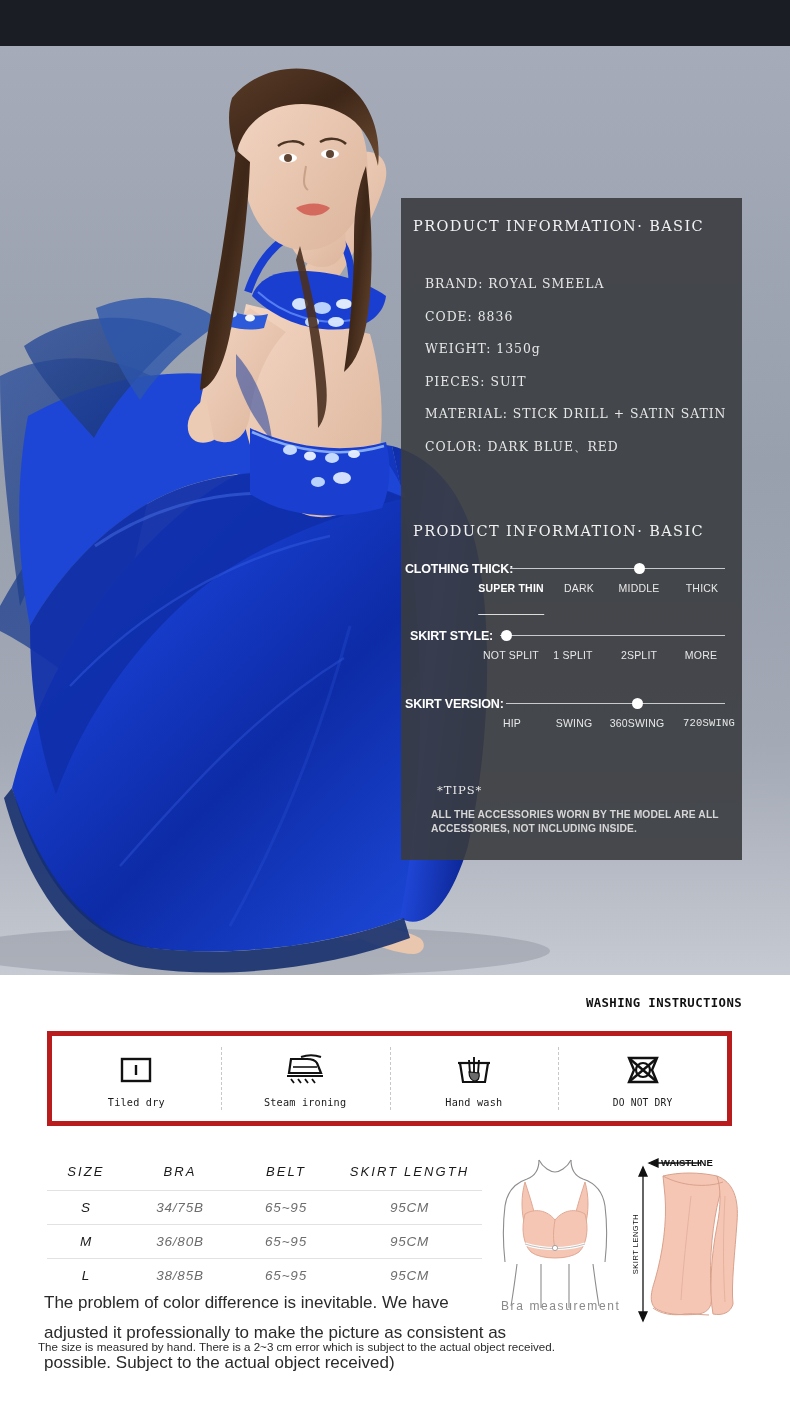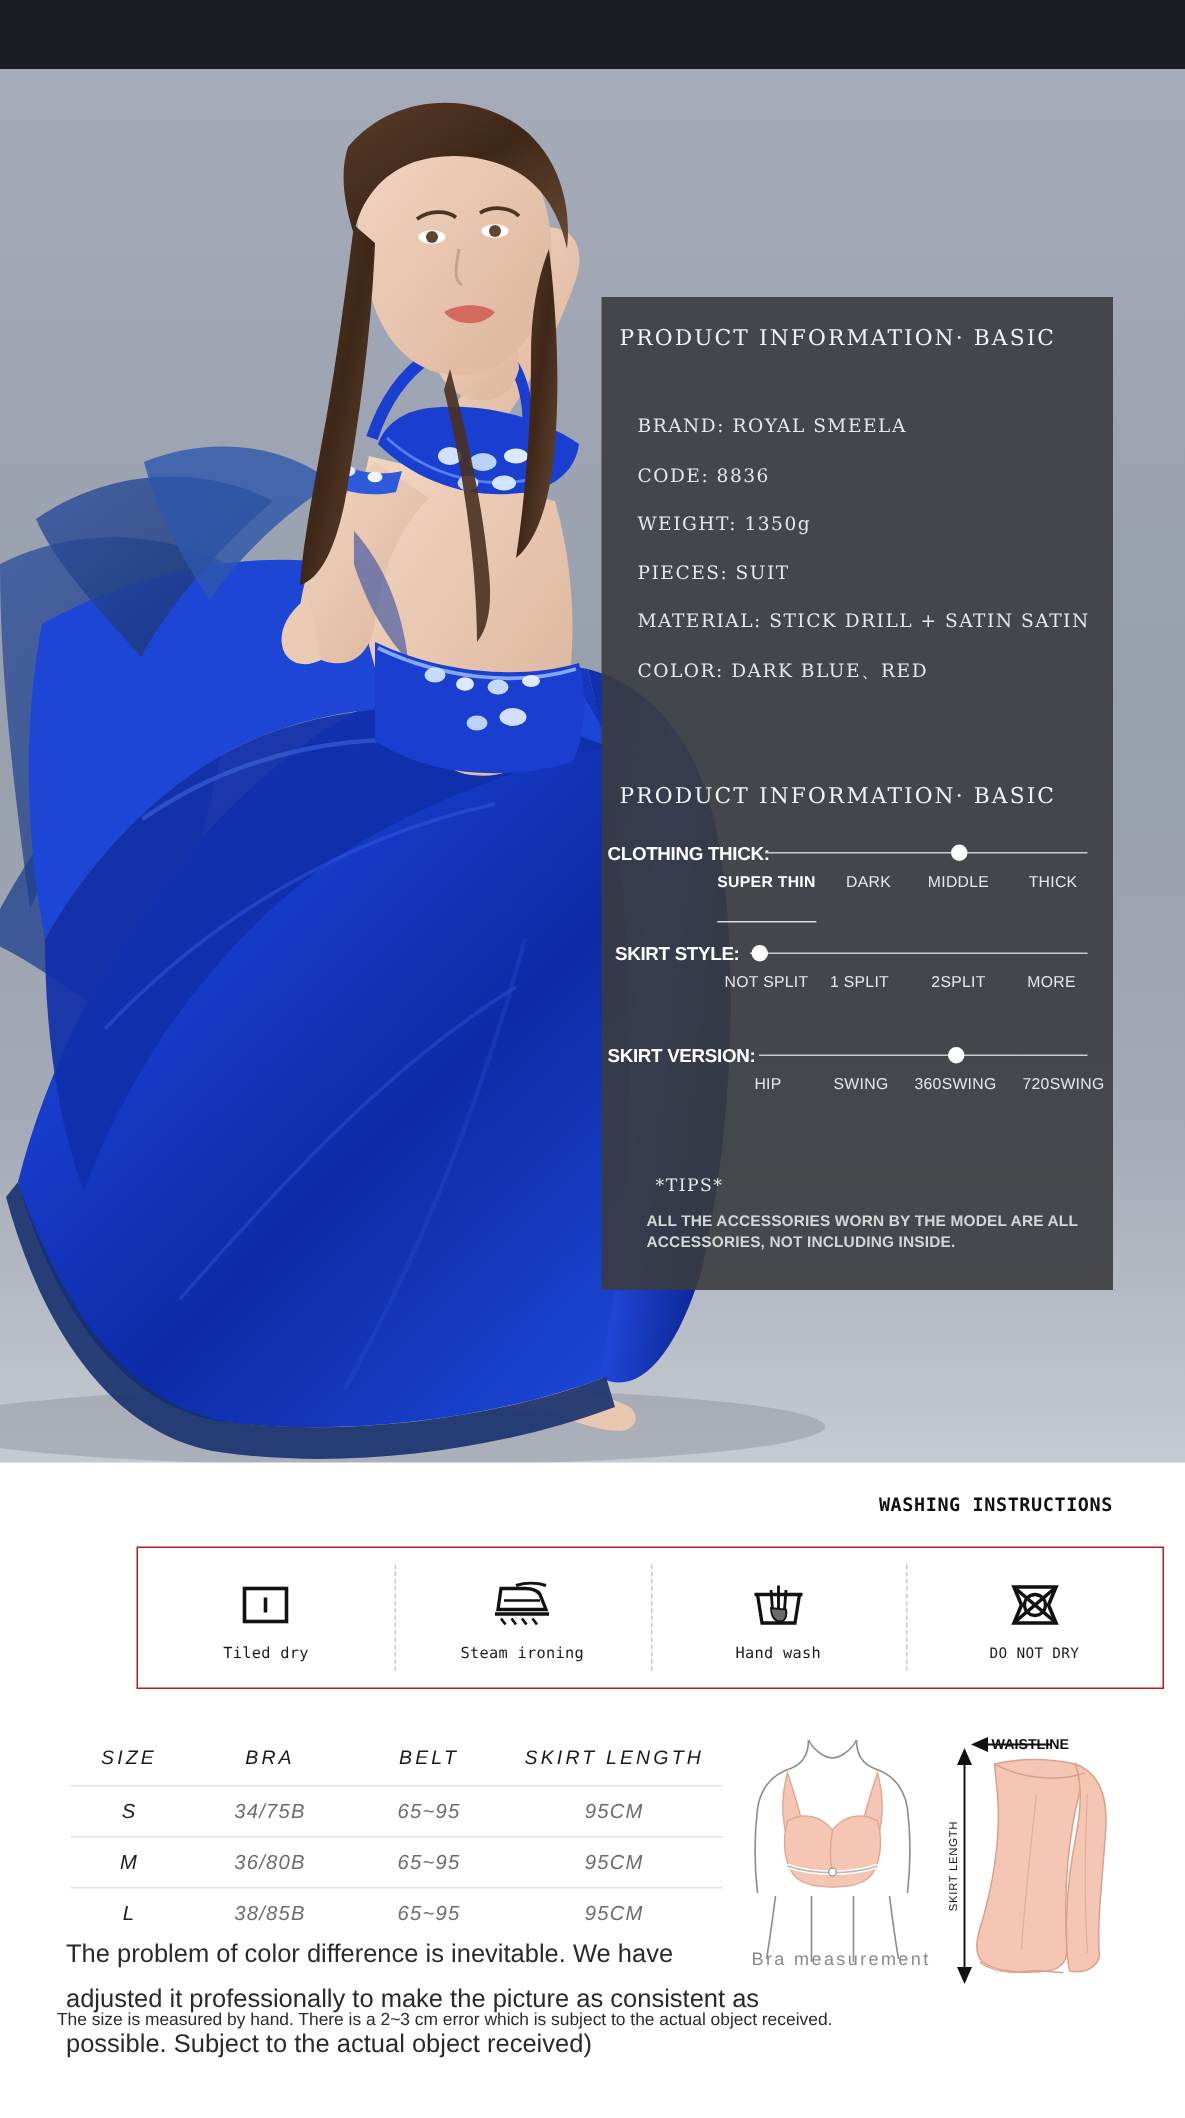--- a/index.html
+++ b/index.html
@@ -43,21 +43,21 @@
 
   .tips-title { position: absolute; left: 36px; top: 585px; font-family: "DejaVu Serif", serif;
                 font-size: 11.5px; color: #e9e9e9; letter-spacing: 1px; }
   .tips-body { position: absolute; left: 30px; top: 610px; width: 290px; font-size: 10.3px;
                color: #d6d6d6; line-height: 1.38; font-weight: 600; letter-spacing: 0.1px; }
 
   
   .wash-title { position: absolute; right: 48px; top: 996px; font-family: "DejaVu Sans Mono", monospace;
                 font-size: 12.3px; font-weight: 700; color: #111; letter-spacing: 0.4px; }
   .care-box { position: absolute; left: 47px; top: 1031px; width: 685px; height: 95px;
-              border: 1px solid #b91c1c; display: flex; margin-left: 44px; }
+              border: 5px solid #b91c1c; display: flex; }
   .care-cell { flex: 1; position: relative; display: flex; flex-direction: column;
                align-items: center; justify-content: center; }
   .care-cell + .care-cell::before { content: ""; position: absolute; left: 0; top: 11px; bottom: 11px;
                width: 0; border-left: 1px dashed #c8c8c8; }
   .care-ico { height: 40px; display: flex; align-items: center; justify-content: center; }
   .care-lbl { margin-top: 7px; font-family: "DejaVu Sans Mono", monospace; font-size: 10.2px; color: #1a1a1a;
               letter-spacing: 0.2px; white-space: nowrap; }
   .care-lbl.small { font-size: 9.6px; }
 
   
@@ -262,21 +262,21 @@
     </div>
 
     <div class="slider-block sb3">
       <div class="sl-label" style="left:4px; top:-6px;">SKIRT VERSION:</div>
       <div class="sl-track" style="left:105px; top:0; width:219px;"></div>
       <div class="sl-dot" style="left:231px; top:0;"></div>
       <div class="sl-ticks" style="top:14px;">
         <div class="sl-tick" style="left:111px;">HIP</div>
         <div class="sl-tick" style="left:173px;">SWING</div>
         <div class="sl-tick" style="left:236px;">360SWING</div>
-        <div class="sl-tick" style="left:308px;">720SWING</div>
+        <div class="sl-tick" style="left:308px;font-family:Liberation Mono, monospace;">720SWING</div>
       </div>
     </div>
 
     <div class="tips-title">*TIPS*</div>
     <div class="tips-body">ALL THE ACCESSORIES WORN BY THE MODEL ARE ALL ACCESSORIES, NOT INCLUDING INSIDE.</div>
   </div>
 
   <div class="wash-title">WASHING INSTRUCTIONS</div>
 
   <div class="care-box">

